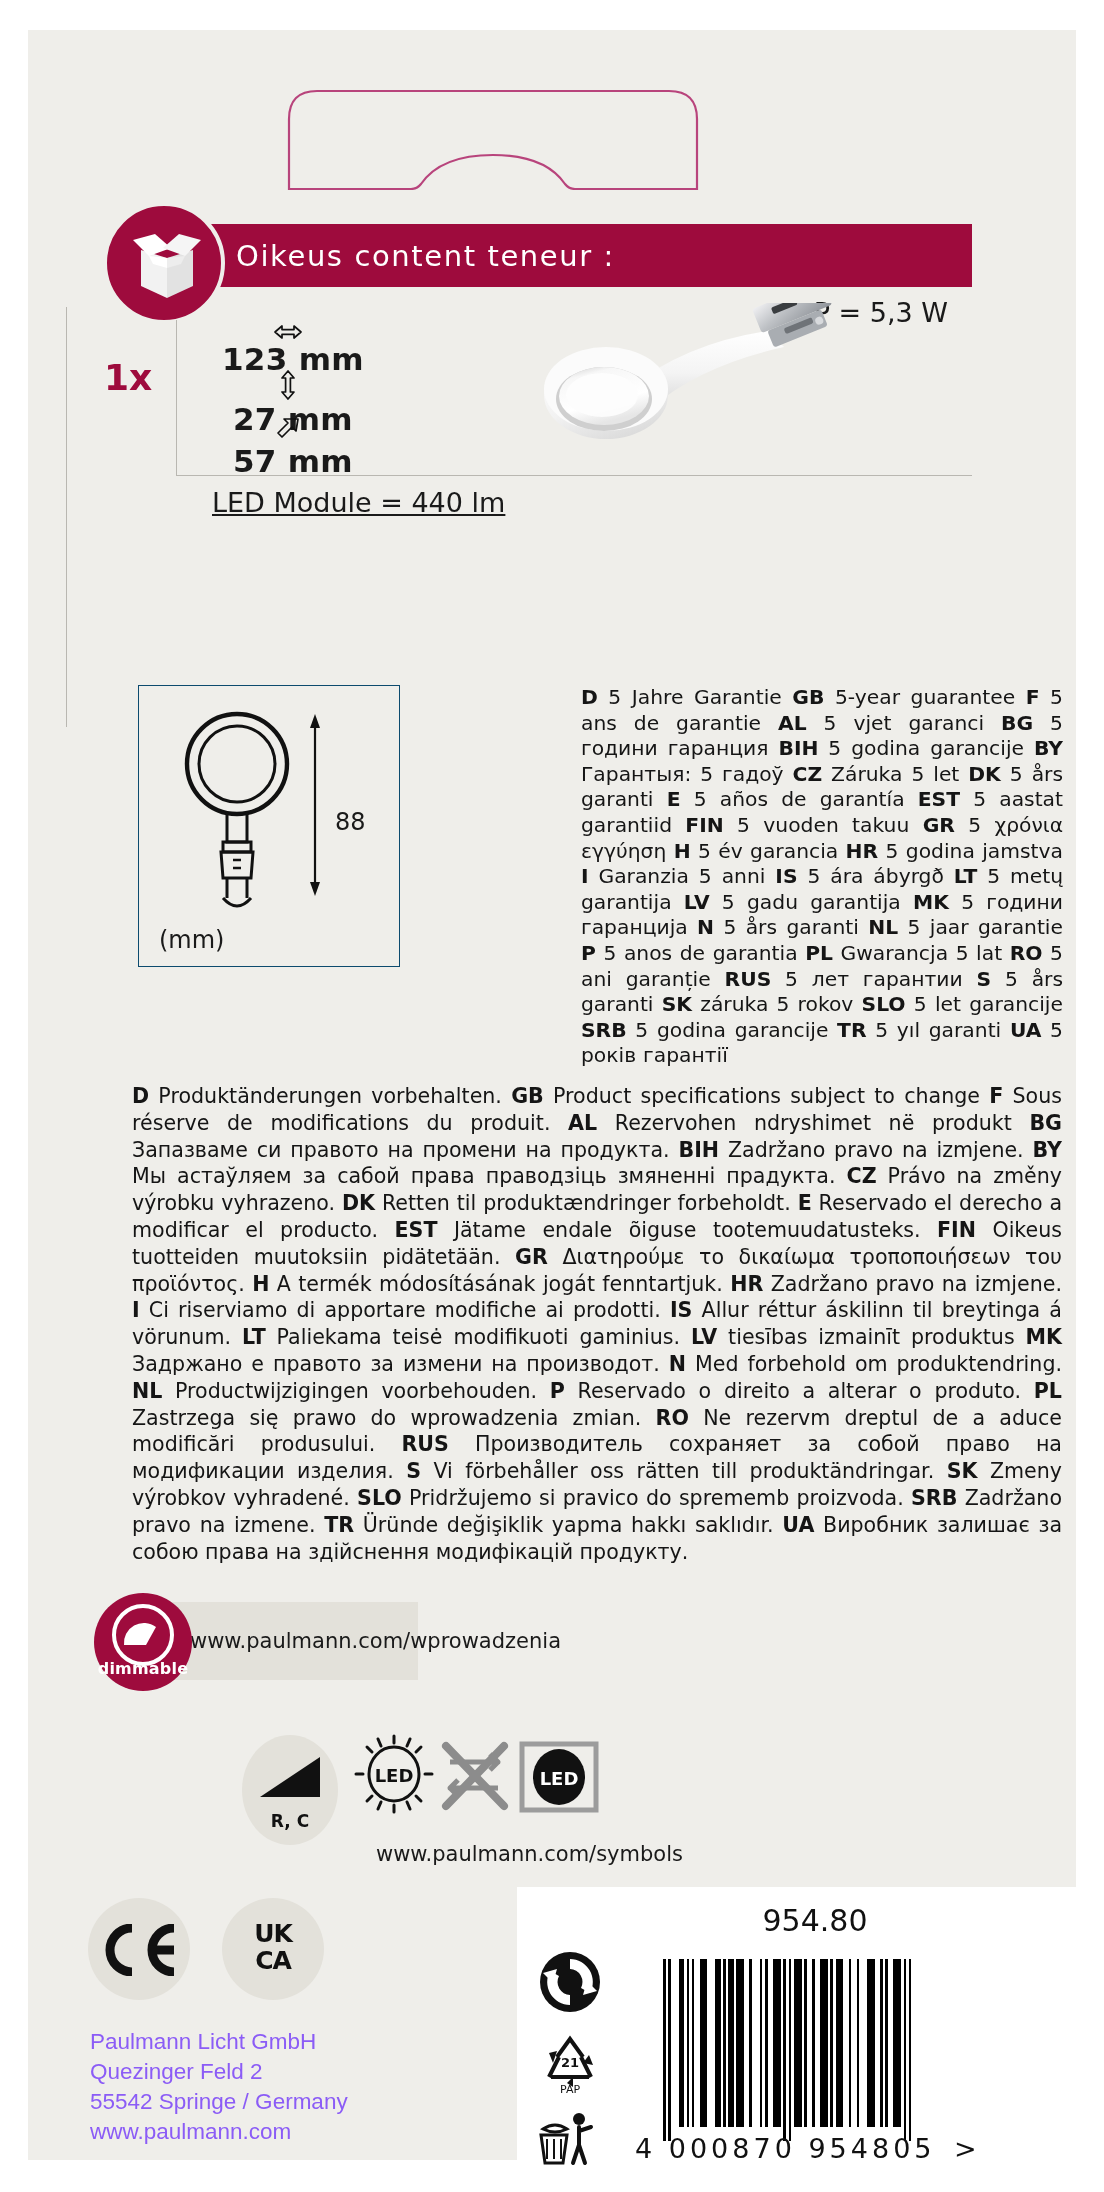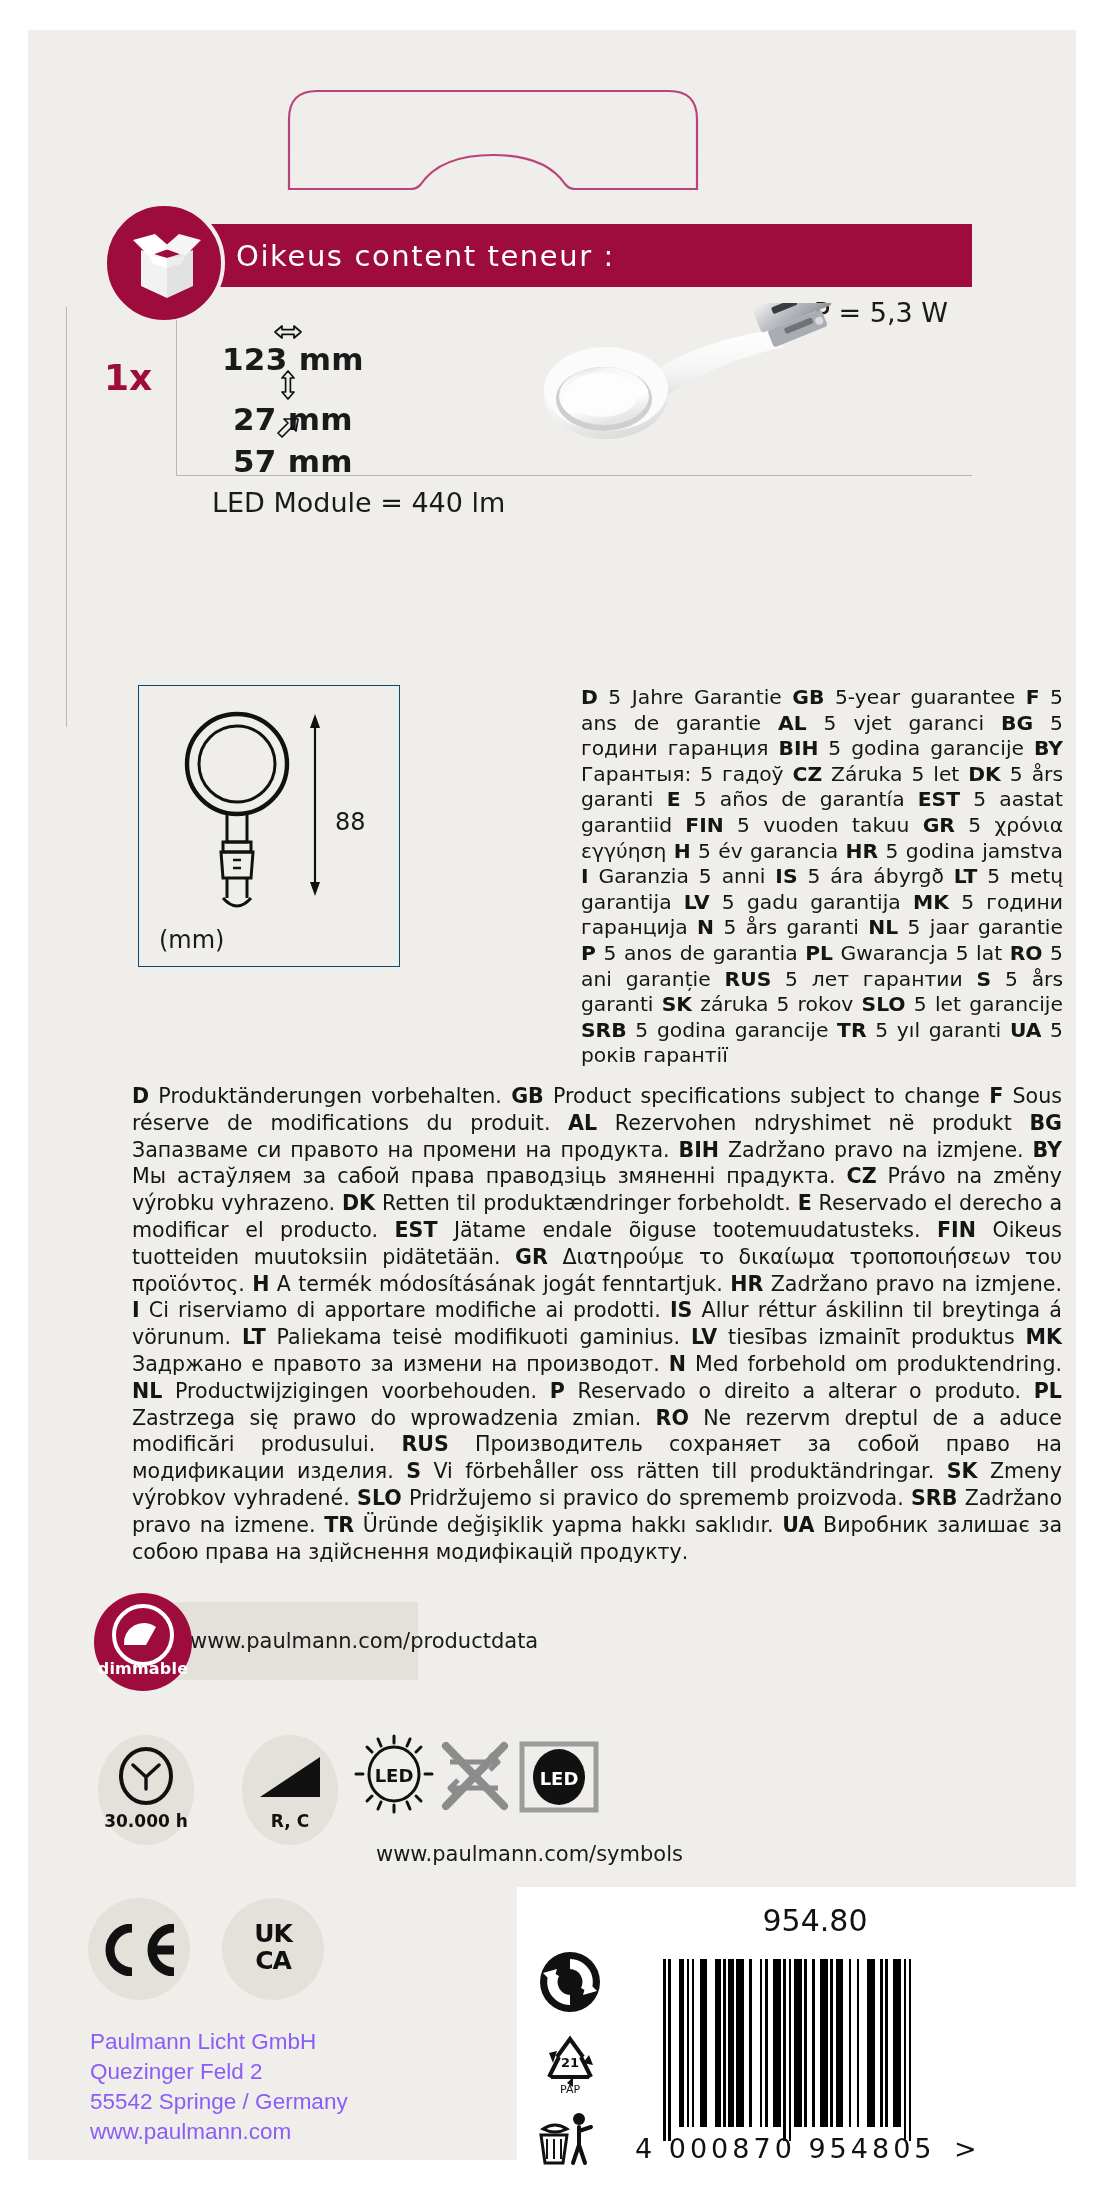--- a/index.html
+++ b/index.html
@@ -160,20 +160,21 @@
     background: #b9b7b1;
   }
   .led-module {
     position: absolute;
     left: 36px;
     top: 200px;
     font-size: 27px;
     color: #1a1a1a;
     font-family: "DejaVu Sans", sans-serif;
     white-space: nowrap;
+    text-decoration: underline;
   }
 
   
   .tech-box {
     position: absolute;
     left: 110px;
     top: 655px;
     width: 262px;
     height: 282px;
     border: 1px solid #0c4a6e;
@@ -497,37 +498,30 @@
       </svg>
       <div class="tech-dim-label">88</div>
       <div class="tech-mm">(mm)</div>
     </div>
 
     <div class="warranty"><b>D</b><span> 5 Jahre Garantie </span><b>GB</b><span> 5-year guarantee </span><b>F</b><span> 5 ans de garantie </span><b>AL</b><span> 5 vjet garanci </span><b>BG</b><span> 5 години гаранция </span><b>BIH</b><span> 5 godina garancije </span><b>BY</b><span> Гарантыя: 5 гадоў </span><b>CZ</b><span> Záruka 5 let </span><b>DK</b><span> 5 års garanti </span><b>E</b><span> 5 años de garantía </span><b>EST</b><span> 5 aastat garantiid </span><b>FIN</b><span> 5 vuoden takuu </span><b>GR</b><span> 5 χρόνια εγγύηση </span><b>H</b><span> 5 év garancia </span><b>HR</b><span> 5 godina jamstva </span><b>I</b><span> Garanzia 5 anni </span><b>IS</b><span> 5 ára ábyrgð </span><b>LT</b><span> 5 metų garantija </span><b>LV</b><span> 5 gadu garantija </span><b>MK</b><span> 5 години гаранција </span><b>N</b><span> 5 års garanti </span><b>NL</b><span> 5 jaar garantie </span><b>P</b><span> 5 anos de garantia </span><b>PL</b><span> Gwarancja 5 lat </span><b>RO</b><span> 5 ani garanție </span><b>RUS</b><span> 5 лет гарантии </span><b>S</b><span> 5 års garanti </span><b>SK</b><span> záruka 5 rokov </span><b>SLO</b><span> 5 let garancije </span><b>SRB</b><span> 5 godina garancije </span><b>TR</b><span> 5 yıl garanti </span><b>UA</b><span> 5 років гарантії</span></div>
 
     <div class="disclaimer"><b>D</b><span> Produktänderungen vorbehalten. </span><b>GB</b><span> Product specifications subject to change </span><b>F</b><span> Sous réserve de modifications du produit. </span><b>AL</b><span> Rezervohen ndryshimet në produkt </span><b>BG</b><span> Запазваме си правото на промени на продукта. </span><b>BIH</b><span> Zadržano pravo na izmjene. </span><b>BY</b><span> Мы астаўляем за сабой права праводзіць змяненні прадукта. </span><b>CZ</b><span> Právo na změny výrobku vyhrazeno. </span><b>DK</b><span> Retten til produktændringer forbeholdt. </span><b>E</b><span> Reservado el derecho a modificar el producto. </span><b>EST</b><span> Jätame endale õiguse tootemuudatusteks. </span><b>FIN</b><span> Oikeus tuotteiden muutoksiin pidätetään. </span><b>GR</b><span> Διατηρούμε το δικαίωμα τροποποιήσεων του προϊόντος. </span><b>H</b><span> A termék módosításának jogát fenntartjuk. </span><b>HR</b><span> Zadržano pravo na izmjene. </span><b>I</b><span> Ci riserviamo di apportare modifiche ai prodotti. </span><b>IS</b><span> Allur réttur áskilinn til breytinga á vörunum. </span><b>LT</b><span> Paliekama teisė modifikuoti gaminius. </span><b>LV</b><span> tiesības izmainīt produktus </span><b>MK</b><span> Задржано е правото за измени на производот. </span><b>N</b><span> Med forbehold om produktendring. </span><b>NL</b><span> Productwijzigingen voorbehouden. </span><b>P</b><span> Reservado o direito a alterar o produto. </span><b>PL</b><span> Zastrzega się prawo do wprowadzenia zmian. </span><b>RO</b><span> Ne rezervm dreptul de a aduce modificări produsului. </span><b>RUS</b><span> Производитель сохраняет за собой право на модификации изделия. </span><b>S</b><span> Vi förbehåller oss rätten till produktändringar. </span><b>SK</b><span> Zmeny výrobkov vyhradené. </span><b>SLO</b><span> Pridržujemo si pravico do sprememb proizvoda. </span><b>SRB</b><span> Zadržano pravo na izmene. </span><b>TR</b><span> Üründe değişiklik yapma hakkı saklıdır. </span><b>UA</b><span> Виробник залишає за собою права на здійснення модифікацій продукту.</span></div>
 
     <div class="dimmable-bar">
-      <div class="dimmable-url">www.paulmann.com/productdata</div>
+      <div class="dimmable-url">www.paulmann.com/wprowadzenia</div>
     </div>
     <div class="dimmable-badge">
       <svg width="98" height="98" viewBox="0 0 98 98">
         <circle cx="49" cy="42" r="29" fill="none" stroke="#fff" stroke-width="4"></circle>
         <path d="M 30 52 A 20 20 0 0 1 62 34 L 52 52 Z" fill="#fff"></path>
       </svg>
       <div class="dlabel">dimmable</div>
     </div>
 
-    <div class="ico-circle" style="left:70px; top:1705px;">
-      <svg width="58" height="58" viewBox="0 0 58 58" style="position:absolute;left:19px;top:12px;">
-        <ellipse cx="29" cy="29" rx="25" ry="27" fill="none" stroke="#111" stroke-width="4"></ellipse>
-        <path d="M 29 30 L 16 18 M 29 30 L 42 18 M 29 30 L 29 42" stroke="#111" stroke-width="3.4" fill="none" stroke-linecap="round"></path>
-      </svg>
-      <div class="ico-caption">30.000 h</div>
-    </div>
 
     <div class="ico-circle" style="left:214px; top:1705px;">
       <svg width="64" height="46" viewBox="0 0 64 46" style="position:absolute;left:16px;top:20px;">
         <polygon points="2,42 62,42 62,2" fill="#111"></polygon>
       </svg>
       <div class="ico-caption">R, C</div>
     </div>
 
     <div style="position:absolute; left:318px; top:1700px; width:300px; height:100px;">
       <svg width="290" height="92" viewBox="0 0 290 92">

